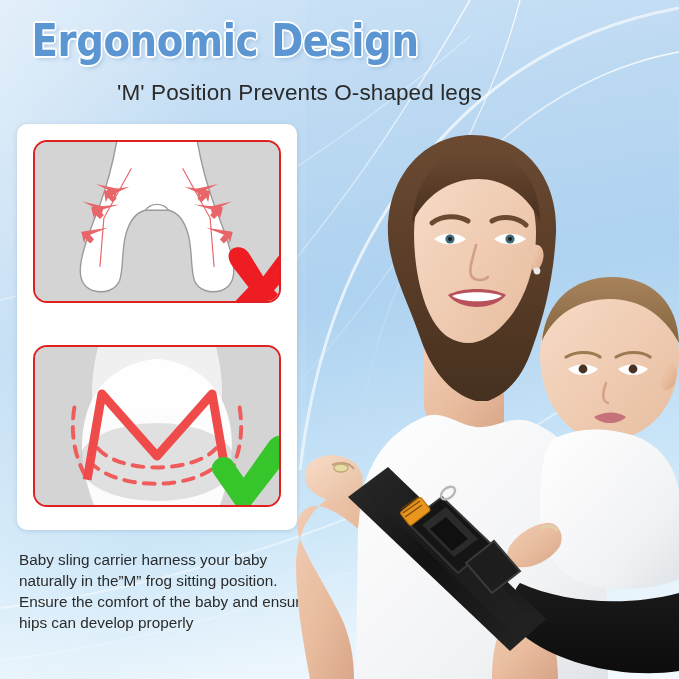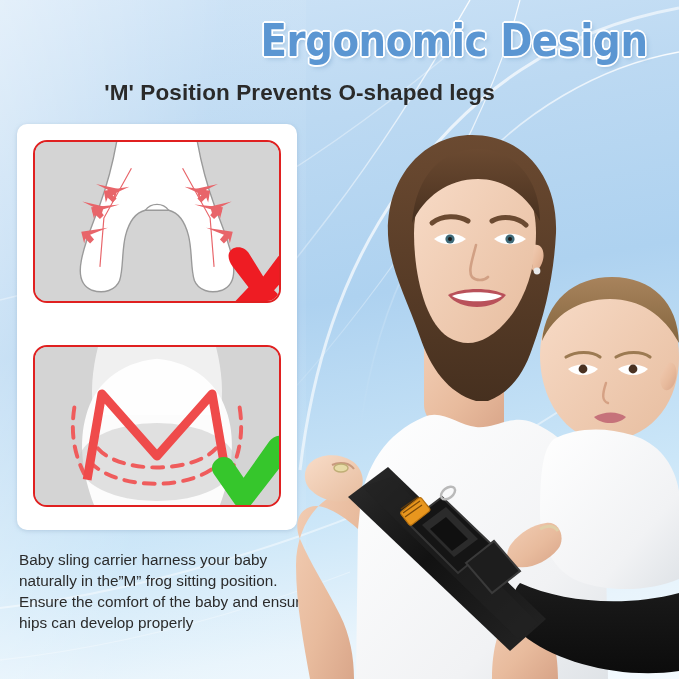--- a/index.html
+++ b/index.html
@@ -30,21 +30,21 @@
     background: linear-gradient(100deg, rgba(255,255,255,0.55), rgba(255,255,255,0.05) 60%);
   }
   .bg-svg { position: absolute; inset: 0; }
 
   
   .title-wrap {
     position: absolute;
     left: 0;
     top: 18px;
     width: 679px;
-    text-align: right;
+    text-align: left;
   }
   .title {
     display: inline-block;
     font-family: "DejaVu Sans", sans-serif;
     font-weight: 700;
     font-size: 45px;
     line-height: 1;
     letter-spacing: -0.5px;
     transform: scaleX(0.86);
     transform-origin: center;
@@ -60,21 +60,20 @@
   }
   .subtitle {
     position: absolute;
     left: 0;
     top: 80px;
     width: 599px;
     text-align: center;
     font-size: 22.5px;
     color: #2a2a2a;
     letter-spacing: 0.1px;
-    font-weight: bold;
   }
 
   
   .card {
     position: absolute;
     left: 17px;
     top: 124px;
     width: 280px;
     height: 406px;
     background: #ffffff;

